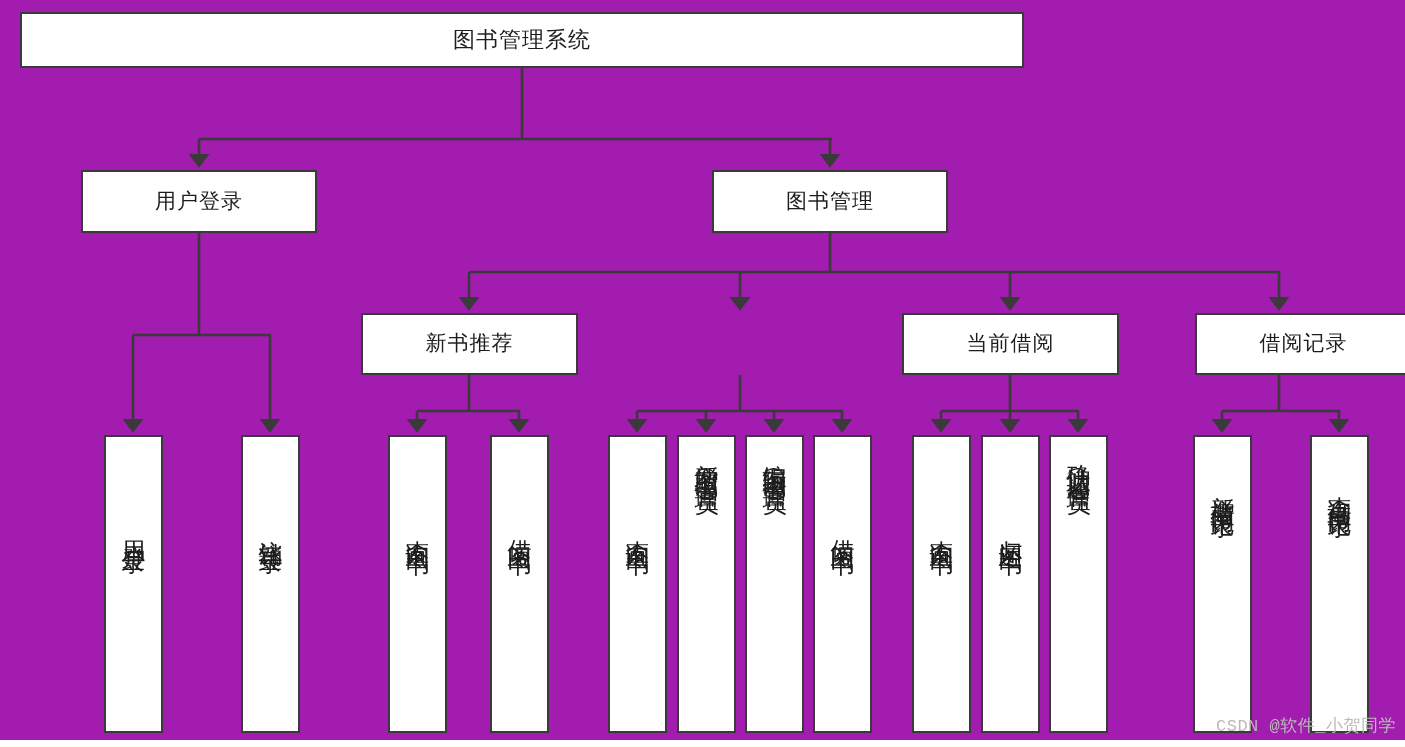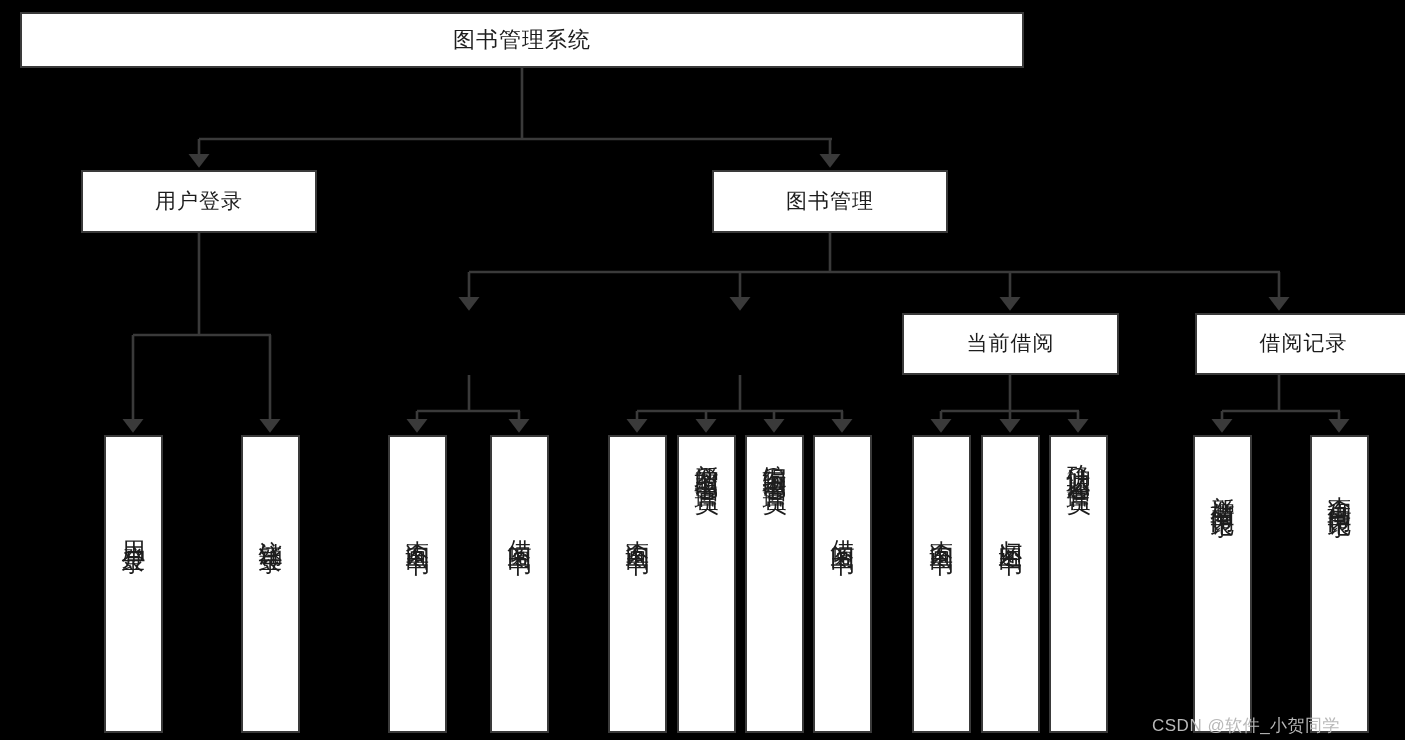--- a/index.html
+++ b/index.html
@@ -8,21 +8,21 @@
     padding: 0;
     background: #ffffff;
   }
   body {
     font-family: "DejaVu Sans", "Liberation Sans", sans-serif;
   }
   #stage {
     position: relative;
     width: 1405px;
     height: 740px;
-    background: #000000;
+    background: #a21caf;
     overflow: hidden;
   }
   #wires {
     position: absolute;
     left: 0;
     top: 0;
     width: 1405px;
     height: 747px;
     pointer-events: none;
   }
@@ -61,28 +61,28 @@
     writing-mode: vertical-rl;
     text-orientation: upright;
     font-size: 24px;
     letter-spacing: 4px;
     line-height: 1;
     margin: 0 auto;
     max-height: 100%;
   }
   #watermark {
     position: absolute;
-    left: 1152px;
+    left: 1216px;
     top: 714px;
     font-size: 17px;
     color: #b9b9b9;
     white-space: nowrap;
     letter-spacing: 0.5px;
     z-index: 5;
-    font-family: Liberation Sans, sans-serif;
+    font-family: Liberation Mono, monospace;
   }
 </style>
 </head>
 <body>
 
 <div id="stage">
 
   <svg id="wires" viewBox="0 0 1405 747" xmlns="http://www.w3.org/2000/svg">
     <defs>
       <marker id="arw" markerWidth="9" markerHeight="9" refX="2.4" refY="4.5" orient="auto" markerUnits="strokeWidth">
@@ -137,20 +137,23 @@
     <span class="node-label">图书管理系统</span>
   </div>
 
   <div class="node h-node" style="left:81px; top:170px; width:236px; height:63px;">
     <span class="node-label">用户登录</span>
   </div>
   <div class="node h-node" style="left:712px; top:170px; width:236px; height:63px;align-items:center;">
     <span class="node-label">图书管理</span>
   </div>
 
+  <div class="node h-node" style="left:361px; top:313px; width:217px; height:62px;">
+    <span class="node-label">新书推荐</span>
+  </div>
   <div class="node h-node" style="left:902px; top:313px; width:217px; height:62px;align-items:center;">
     <span class="node-label">当前借阅</span>
   </div>
   <div class="node h-node" style="left:1172px; top:313px; width:217px; height:62px;margin-left:23px;">
     <span class="node-label">借阅记录</span>
   </div>
 
   <div class="node v-node" style="left:104px; top:435px; width:59px; height:298px; padding-top:84px;">
     <span class="node-label">用户登录</span>
   </div>

